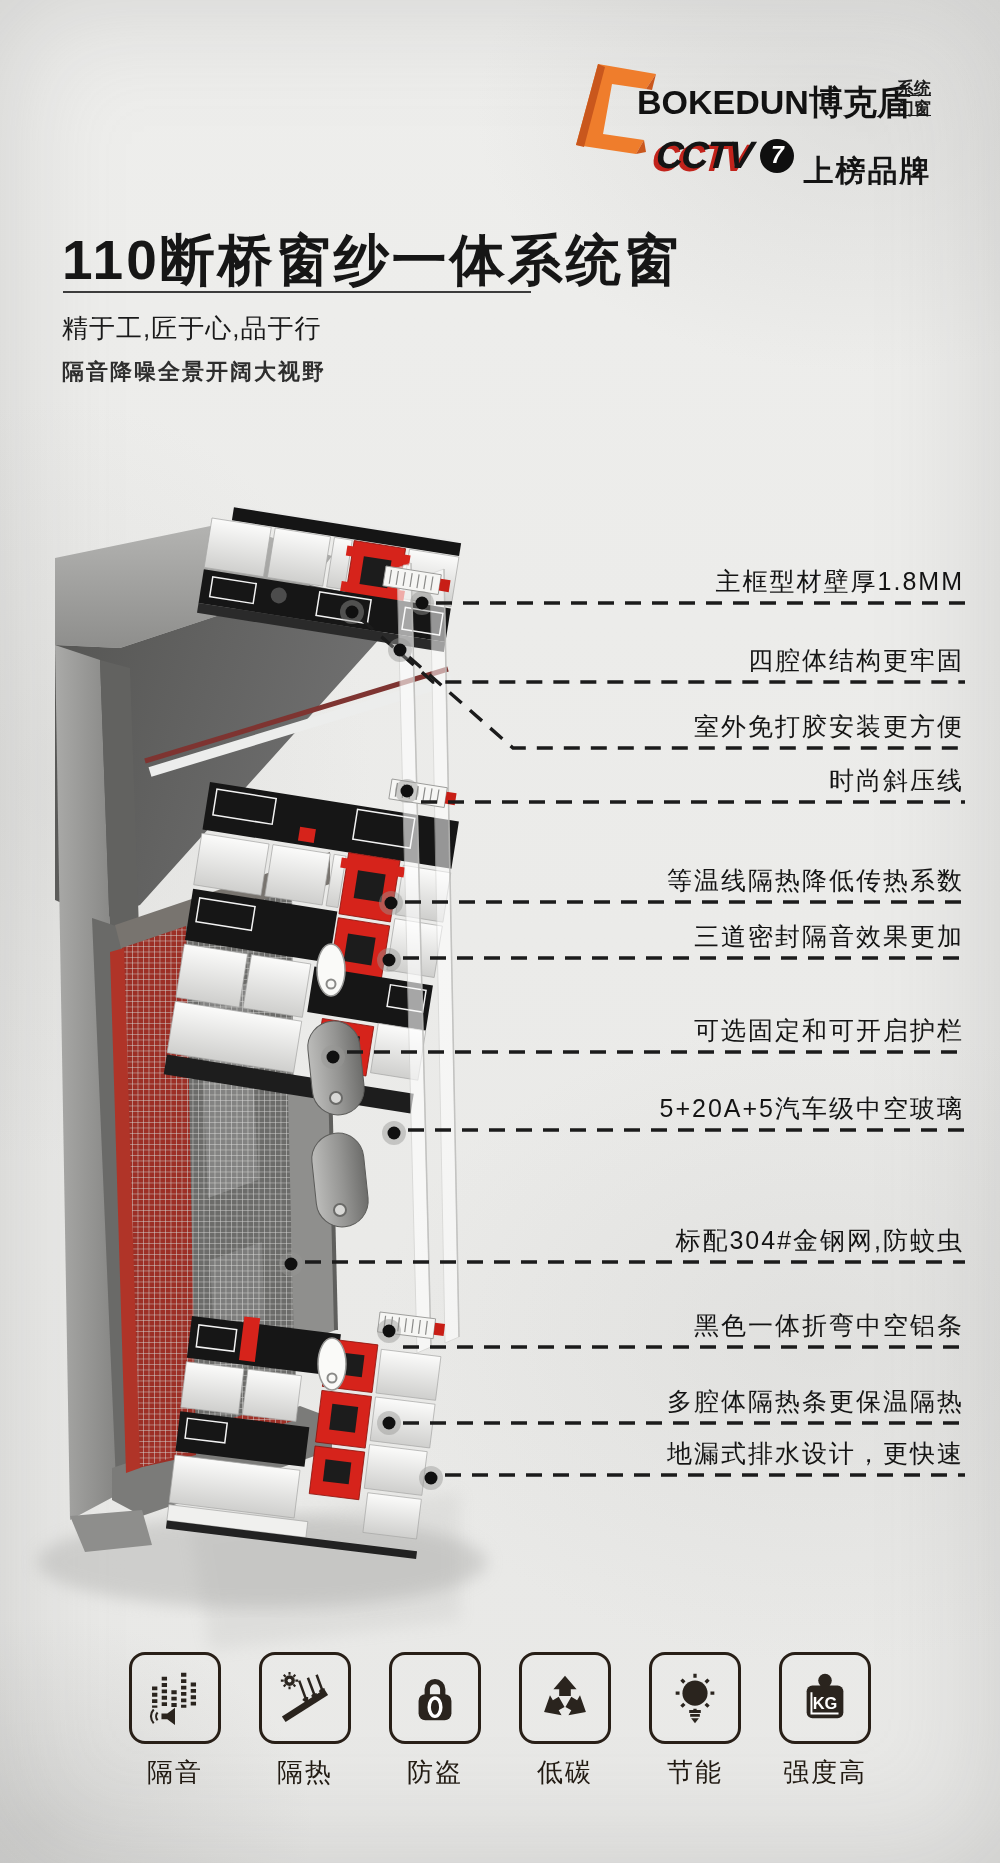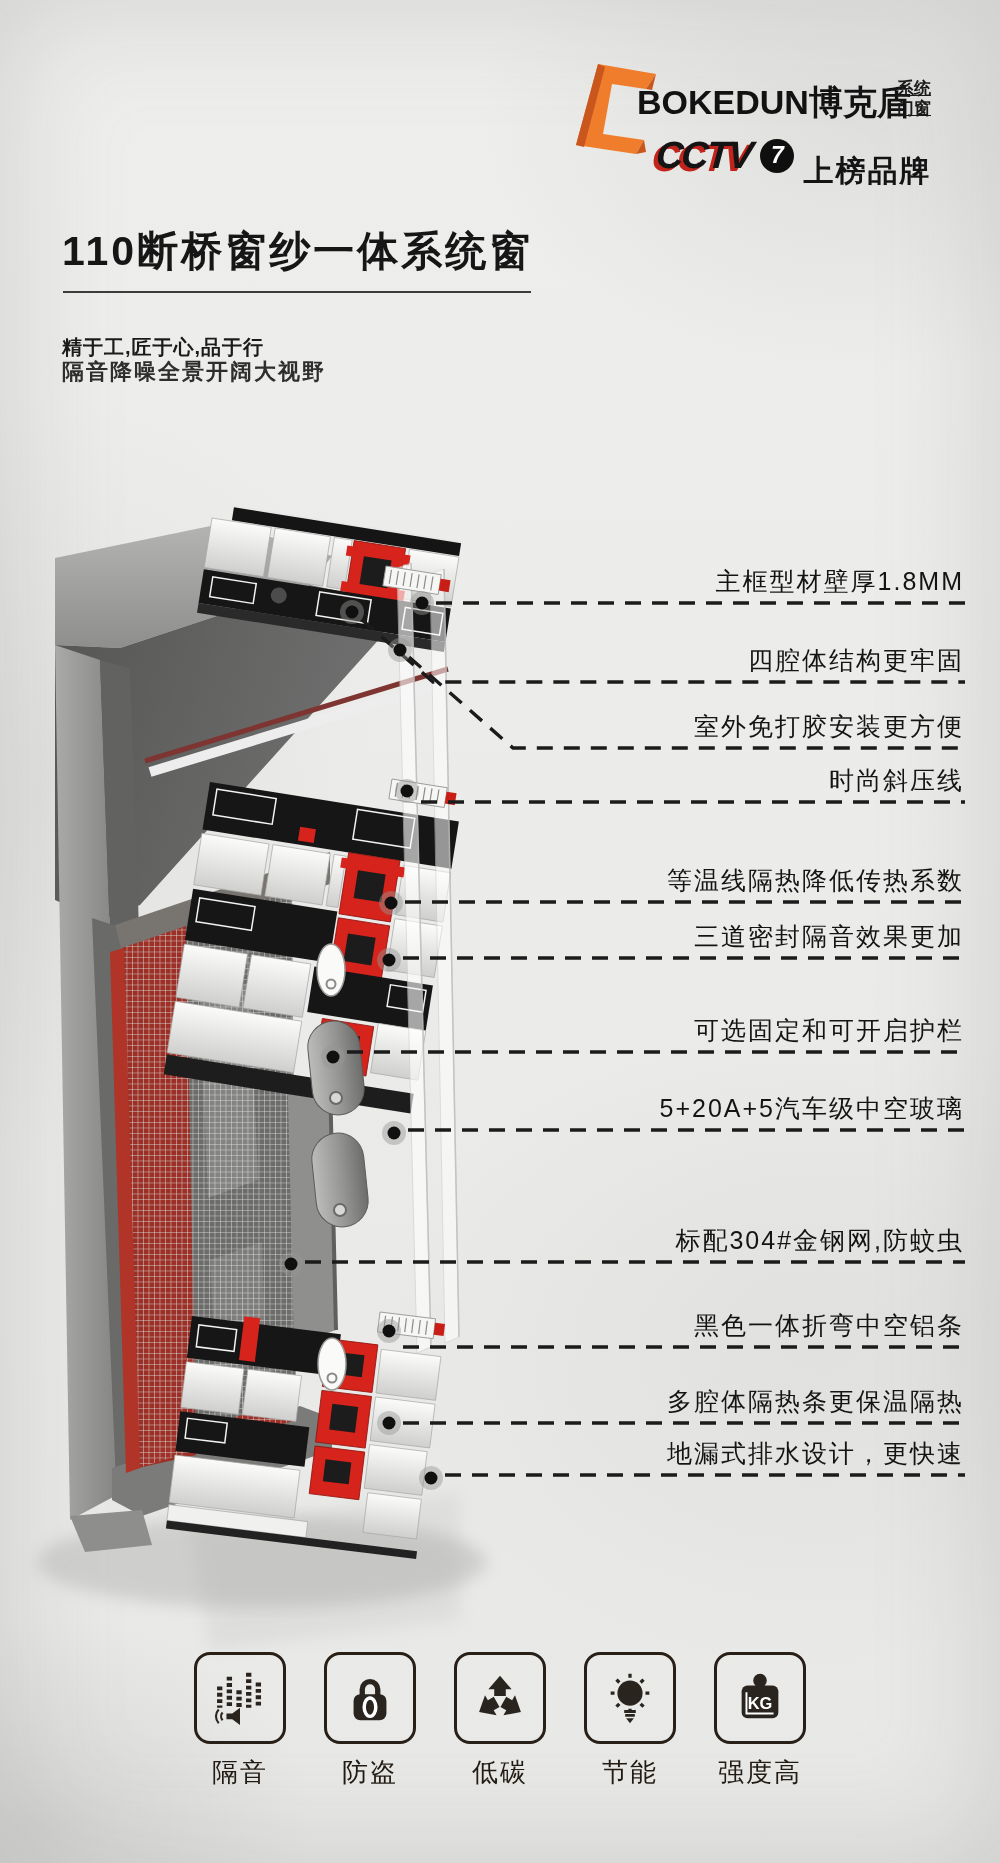--- a/index.html
+++ b/index.html
@@ -15,23 +15,23 @@
     box-shadow:inset 0 0 120px rgba(120,120,118,.25);
   }
   
   .brand-name{position:absolute;left:637px;top:80px;font-size:34px;font-weight:900;letter-spacing:0;color:#121212;white-space:nowrap;}
   .brand-sub{position:absolute;left:897px;top:79px;font-size:17px;font-weight:700;line-height:20px;color:#1a1a1a;text-decoration:underline;}
   .cctv-row{position:absolute;left:656px;top:119px;display:flex;align-items:center;gap:9px;}
   .cctv-text{font-size:38px;font-weight:900;font-style:italic;letter-spacing:-2px;color:#141414;text-shadow:-4px 3px 0 #c2231b;transform:skewX(-4deg);}
   .cctv-badge{width:34px;height:34px;border-radius:50%;background:#0f0f0f;color:#fff;display:flex;align-items:center;justify-content:center;font-size:23px;font-weight:800;font-style:italic;}
   .cctv-tagline{font-size:30px;font-weight:800;letter-spacing:2px;color:#141414;white-space:nowrap;margin-top:32px;}
   
-  .title{position:absolute;left:62px;top:224px;font-size:41px;font-weight:800;letter-spacing:3px;color:#161616;white-space:nowrap;}
+  .title{position:absolute;left:62px;top:224px;font-size:55px;font-weight:800;letter-spacing:3px;color:#161616;white-space:nowrap;}
   .title-rule{position:absolute;left:63px;top:291px;width:468px;height:2px;background:#3c3c3c;}
-  .subtitle{position:absolute;left:62px;top:311px;font-size:20px;font-weight:700;letter-spacing:1px;color:#1a1a1a;white-space:nowrap;margin-top:23px;}
+  .subtitle{position:absolute;left:62px;top:311px;font-size:26px;font-weight:400;letter-spacing:1px;color:#1a1a1a;white-space:nowrap;}
   .tagline{position:absolute;left:62px;top:357px;font-size:22px;font-weight:700;letter-spacing:2px;color:#2e2e2e;white-space:nowrap;}
   
   #diagram-svg,#callout-svg{position:absolute;left:0;top:0;width:1000px;height:1863px;}
   .callout-label{position:absolute;right:36px;font-size:25px;font-weight:400;letter-spacing:2px;color:#141414;white-space:nowrap;line-height:30px;}
   
   .features{position:absolute;left:0;top:1652px;width:1000px;display:flex;justify-content:center;gap:38px;}
   .feature{width:92px;text-align:center;}
   .feature-box{width:86px;height:86px;border:3px solid #281f17;border-radius:16px;display:flex;align-items:center;justify-content:center;background:rgba(255,255,255,.06);}
   .feature-box svg{width:58px;height:58px;}
   .feature-label{margin-top:11px;font-size:26px;font-weight:500;letter-spacing:2px;color:#221b13;white-space:nowrap;}
@@ -351,20 +351,28 @@
         <div class="feature-box">
           <svg viewBox="0 0 60 60">
             <use href="#sound-insulation-icon"></use>
           </svg>
         </div>
         <div class="feature-label">隔音</div>
       </div>
       <div class="feature">
         <div class="feature-box">
           <svg viewBox="0 0 60 60">
+            <use href="#heat-insulation-icon"></use>
+          </svg>
+        </div>
+        <div class="feature-label">隔热</div>
+      </div>
+      <div class="feature">
+        <div class="feature-box">
+          <svg viewBox="0 0 60 60">
             <use href="#anti-theft-icon"></use>
           </svg>
         </div>
         <div class="feature-label">防盗</div>
       </div>
       <div class="feature">
         <div class="feature-box">
           <svg viewBox="0 0 60 60">
             <use href="#low-carbon-icon"></use>
           </svg>

